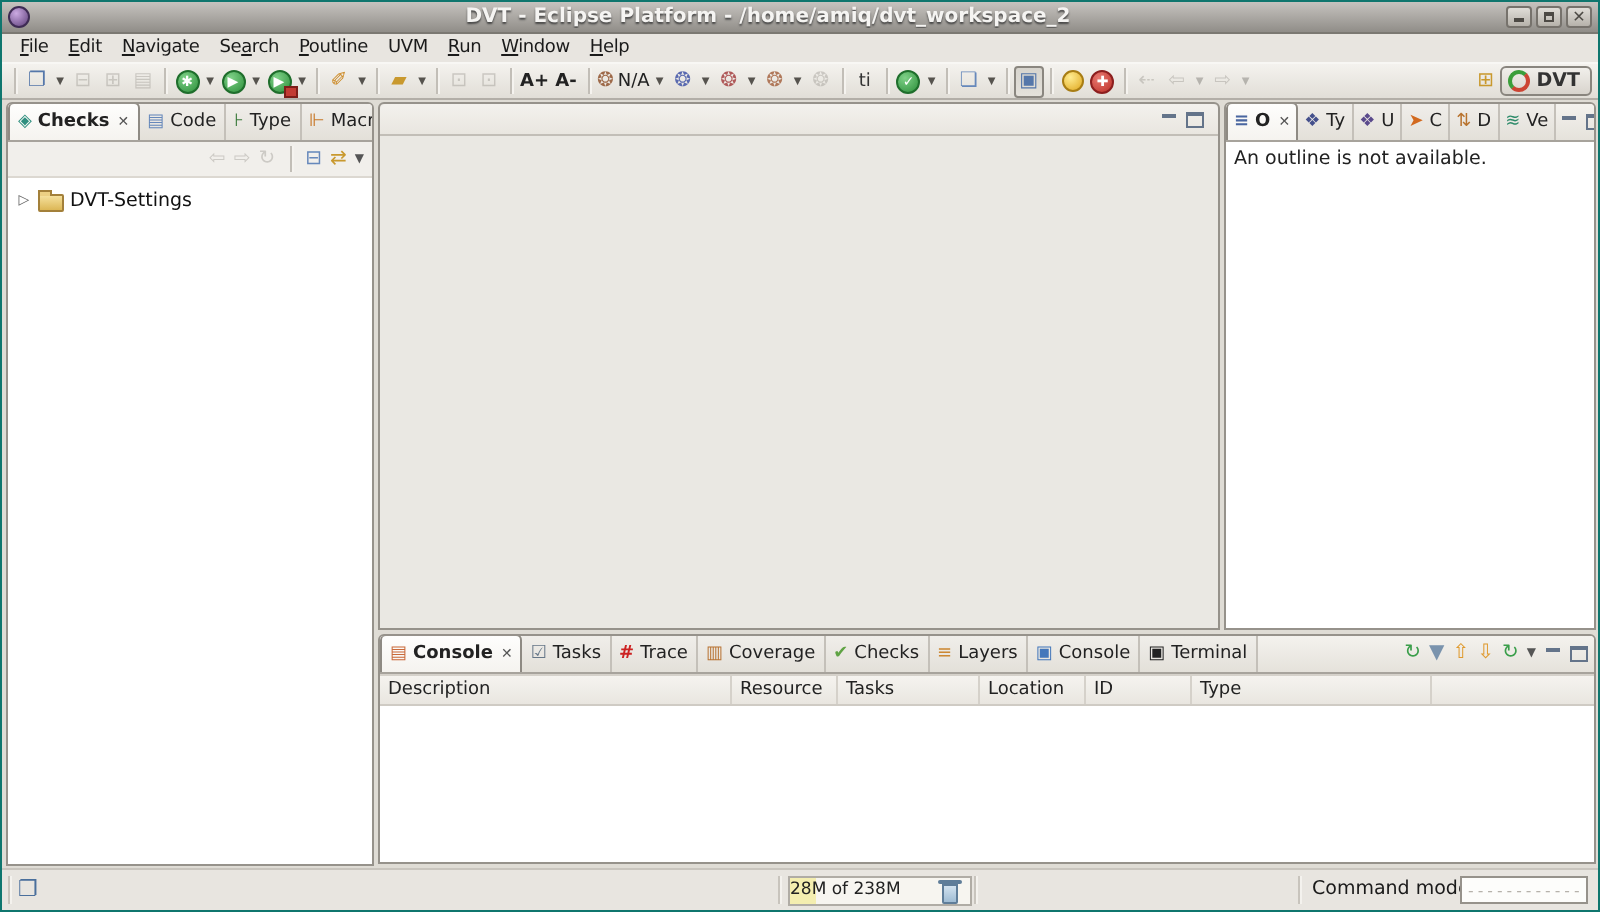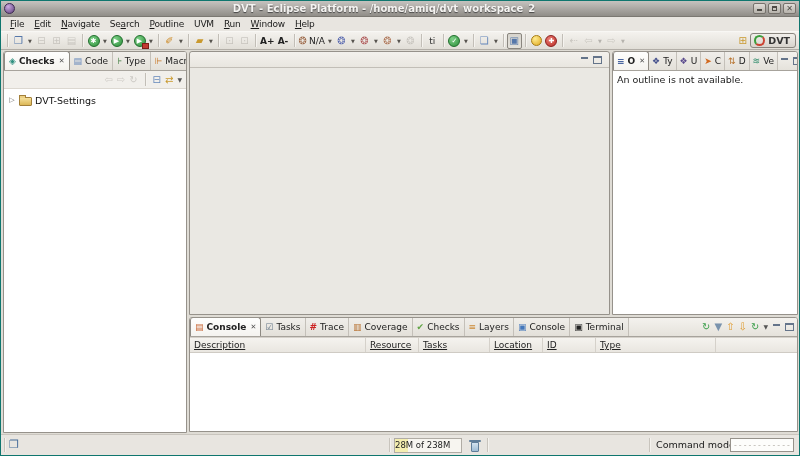--- a/index.html
+++ b/index.html
@@ -96,31 +96,31 @@
 
   .outmsg { font-size:9.5px; color:#222; padding:3px 4px; background:#fff; }
 
   .edstrip { height:16px; background:linear-gradient(#f3f1ed,#e9e6e0);
              border-bottom:1px solid #c2beb7; display:flex; align-items:center;
              justify-content:flex-end; padding:0 3px; border-radius:3px 3px 0 0; }
 
   .items-row { height:14px; font-size:9px; line-height:14px; padding:0 5px; background:#fbfaf8; color:#111; }
   .thead { height:16px; display:flex; background:linear-gradient(#f5f3ef,#e9e6e0);
            border-top:1px solid #d5d1ca; border-bottom:1px solid #cfcbc4; font-size:9px; color:#222; }
-  .th { padding:0 4px; border-right:1px solid #d5d1ca; display:flex; align-items:center;text-decoration:underline; }
+  .th { padding:0 4px; border-right:1px solid #d5d1ca; display:flex; align-items:center; }
   .tbody { background:#fff; height:66px; }
   .btool { display:flex; align-items:center; gap:4px; margin-left:auto; padding:0 3px; height:19px; }
   .bico { font-size:10px; line-height:1; }
 
   
   .statusbar { position:absolute; left:0; right:0; bottom:0; height:21px;
                background:#e8e5e0; border-top:1px solid #c9c5be; font-size:9.5px; }
   .ssep { position:absolute; top:3px; width:1px; height:14px; background:#c8c4bd; box-shadow:1px 0 0 #f4f2ee; }
   .fastview { position:absolute; left:8px; top:3px; font-size:11px; color:#4a6f9c; }
-  .heap { position:absolute; left:393px; top:3px; width:68px; height:15px;
+  .heap { position:absolute; left:393px; top:3px; width:92px; height:15px;
           border:1px solid #b0aca5; background:#f7f5f0; overflow:hidden; }
   .heapfill { position:absolute; left:0; top:0; bottom:0; width:13px; background:#f4eeb0; }
   .heaptext { position:relative; text-align:center; font-size:8.5px; line-height:13px; color:#222; }
   .trash { position:absolute; left:468px; top:4px; width:12px; height:13px; }
   .trash::before { content:""; position:absolute; left:2px; right:2px; top:3px; bottom:0;
                    border:1px solid #5f7d99; background:linear-gradient(#d2e2ef,#9fbcd4); border-radius:0 0 1px 1px; }
   .trash::after { content:""; position:absolute; left:0; right:0; top:1px; height:2px; background:#5f7d99; border-radius:1px; }
   .cmdlabel { position:absolute; left:655px; top:4px; color:#1a1a1a; }
   .cmdinput { position:absolute; left:729px; top:3px; width:64px; height:14px;
               border:1px solid #96928b; background:#fdfdfb; font-size:8px; padding:0 2px;

